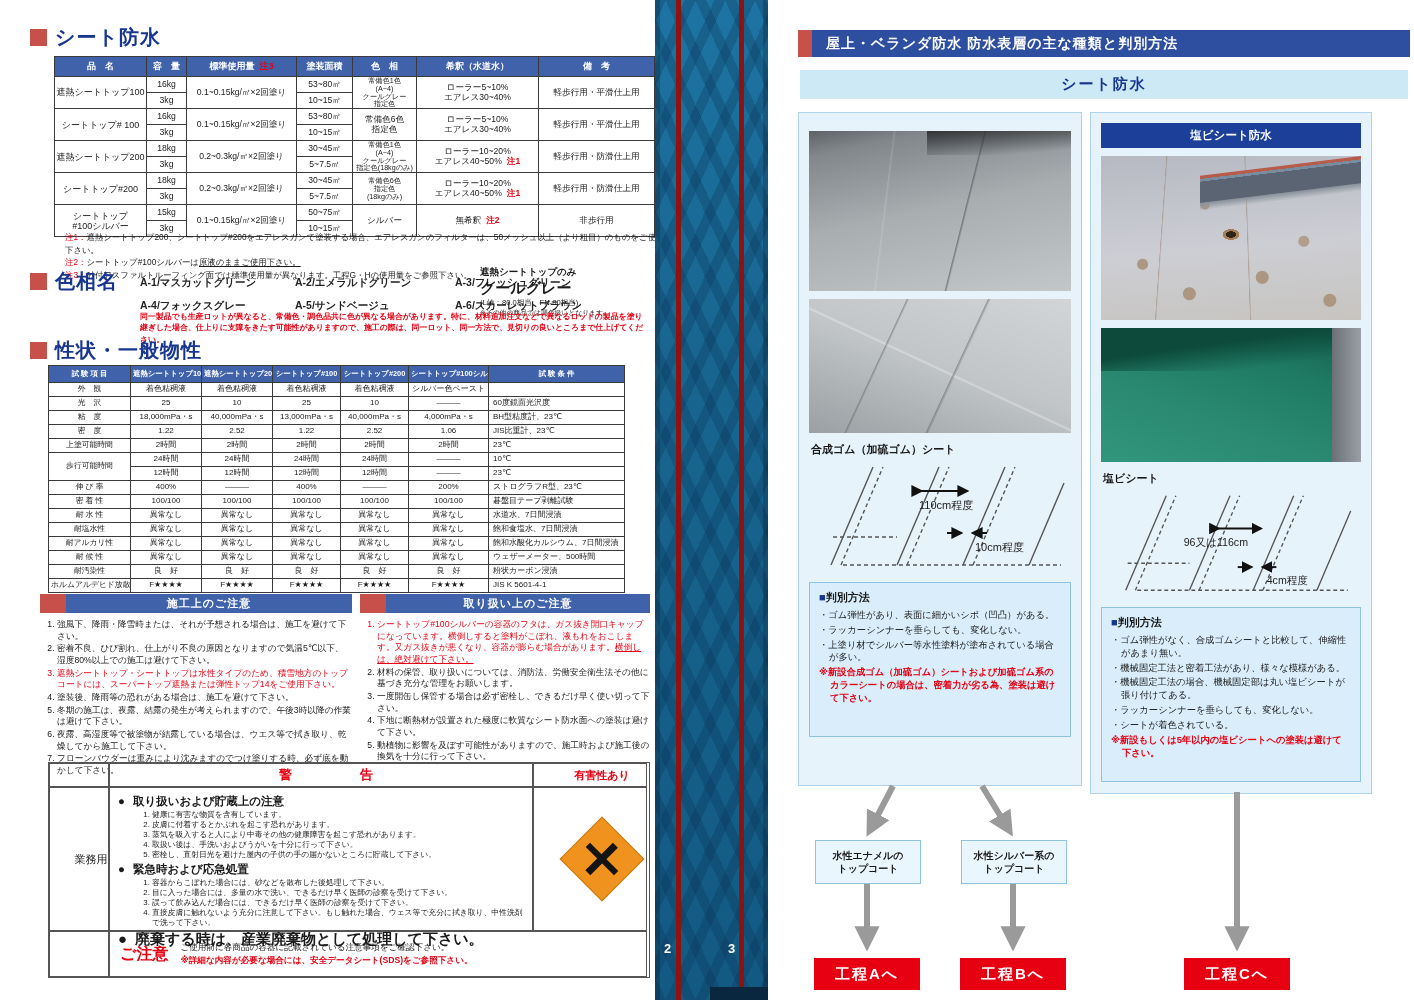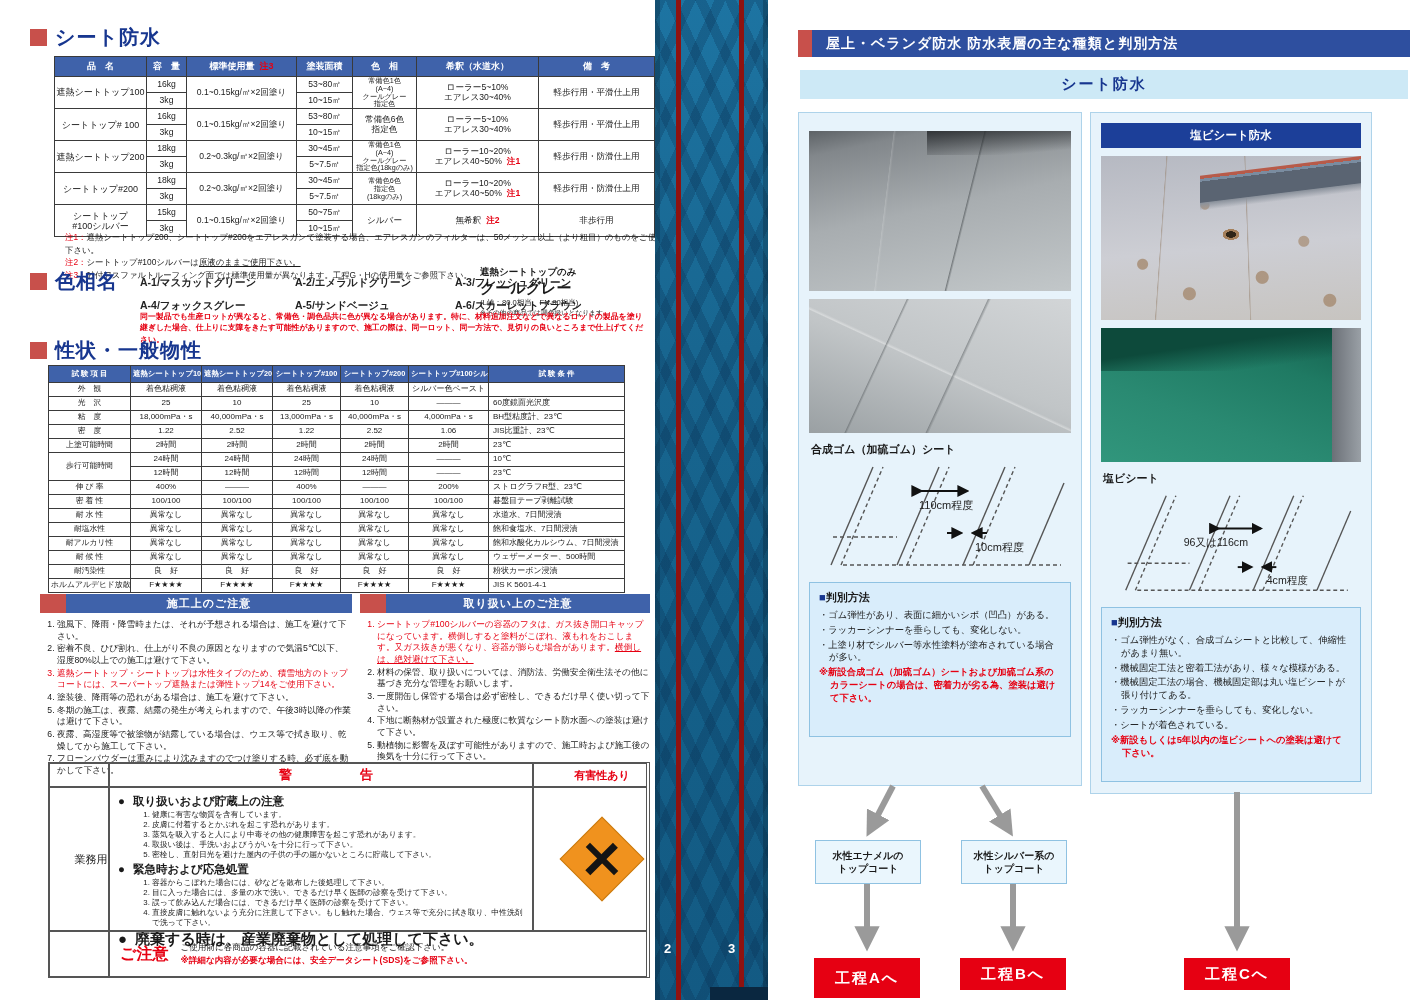--- a/index.html
+++ b/index.html
@@ -587,17 +587,17 @@
   </svg>
 
   <div class="tc abs" style="left:815px;top:840px;width:104px;height:42px;">
     <span>水性エナメルの</span>
     <span>トップコート</span>
   </div>
   <div class="tc abs" style="left:961px;top:840px;width:104px;height:42px;">
     <span>水性シルバー系の</span>
     <span>トップコート</span>
   </div>
-  <div class="proc abs" style="left:814px;top:958px;width:106px;height:40px;">工程Aへ</div>
+  <div class="proc abs" style="left:814px;top:958px;width:106px;height:32px;">工程Aへ</div>
   <div class="proc abs" style="left:960px;top:958px;width:106px;height:32px;">工程Bへ</div>
   <div class="proc abs" style="left:1184px;top:958px;width:106px;height:32px;">工程Cへ</div>
 
 </div>
 
 </body></html>

